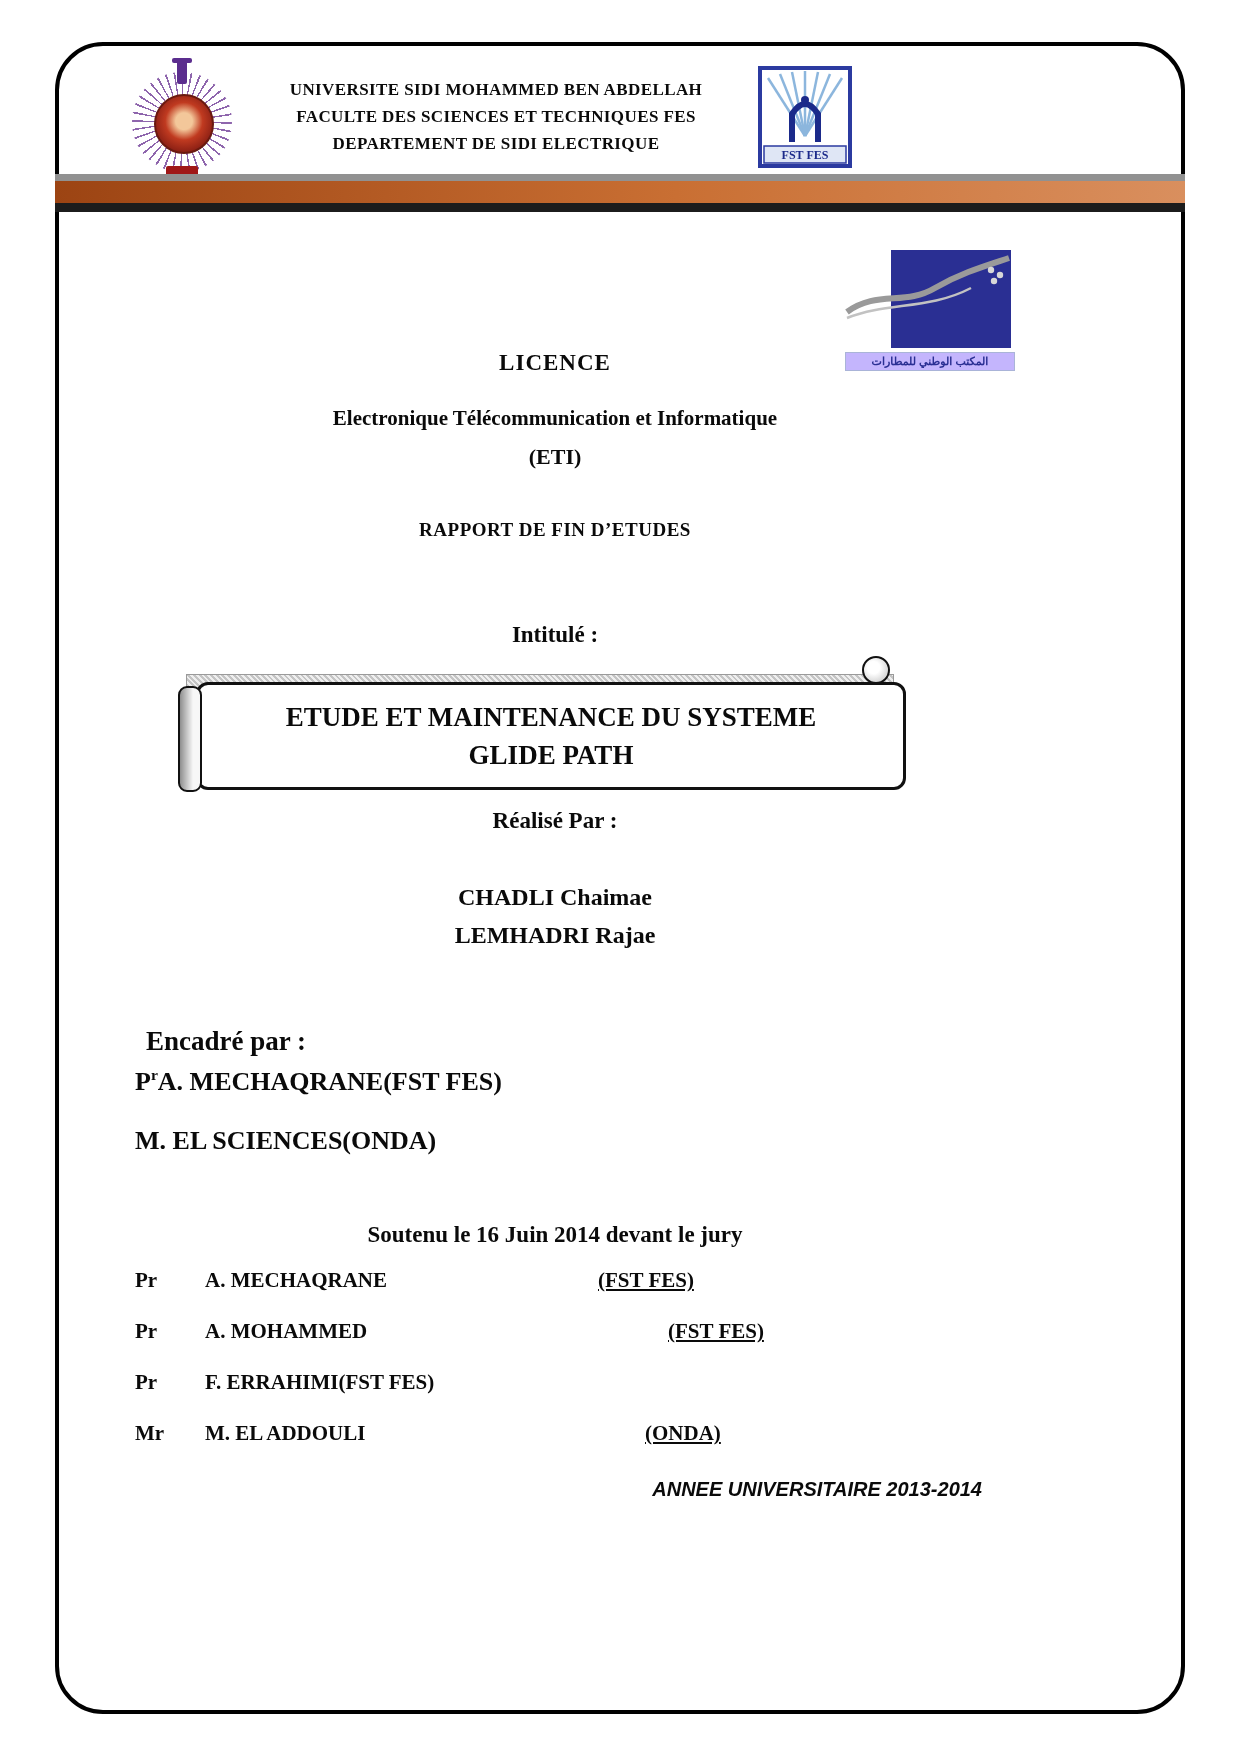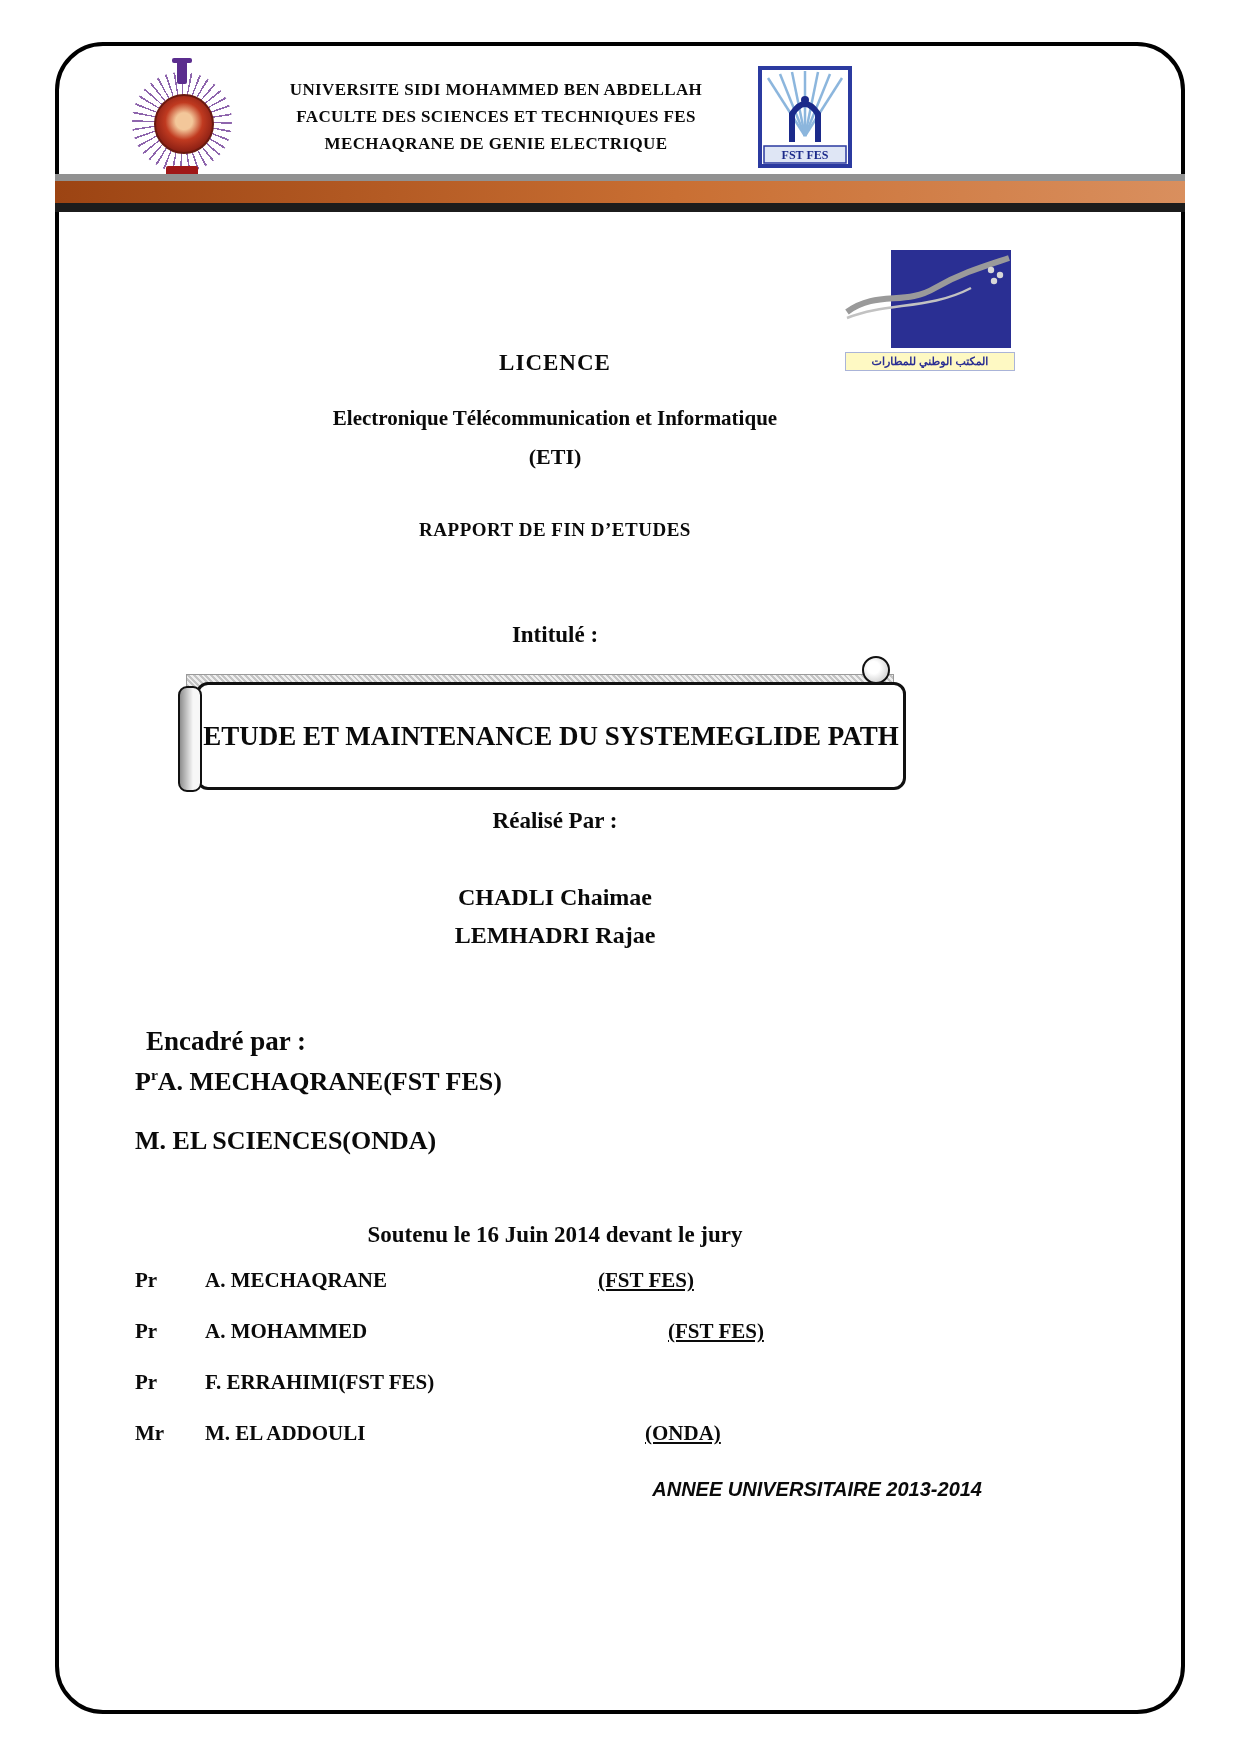--- a/index.html
+++ b/index.html
@@ -65,21 +65,21 @@
     border-top:7px solid #919191;
     border-bottom:9px solid #1c1c1c;
     background:linear-gradient(to right, #9c4413, #c96f33 55%, #d98f5e);
     z-index:5;
   }
 
   
   .onda-logo { position:absolute; left:843px; top:248px; width:172px; height:126px; }
   .onda-caption {
     position:absolute; left:2px; top:104px; width:168px; height:17px;
-    background:#fef9c3; color:#2a2f93;
+    background:#c4b5fd; color:#2a2f93;
     font-family:"Liberation Sans", sans-serif;
     font-weight:bold; font-size:11px; line-height:17px;
     text-align:center; direction:rtl;
     border:1px solid #aab4d8;
   }
 
   
   .ctr { position:absolute; left:75px; width:960px; text-align:center; font-weight:bold; }
   .licence   { top:350px; font-size:23px; letter-spacing:1px; }
   .program1  { top:406px; font-size:21px; }
@@ -93,21 +93,21 @@
   
   .scroll { position:absolute; left:178px; top:656px; width:728px; height:140px; }
   .scroll-hatch {
     position:absolute; left:8px; right:12px; top:18px; height:17px;
     background:repeating-linear-gradient(45deg, #c4c4c4 0 2px, #efefef 2px 4px);
     border:1px solid #9a9a9a;
   }
   .scroll-body {
     position:absolute; left:18px; right:0; top:26px; bottom:6px;
     background:#fff; border:3px solid #111; border-radius:12px;
-    display:flex; flex-direction:row; justify-content:center; align-items:center;
+    display:flex; flex-direction:column; justify-content:center; align-items:center;
     font-weight:bold; font-size:27px; line-height:38px;
   }
   .scroll-curl-left {
     position:absolute; left:0; top:30px; width:20px; height:102px;
     background:linear-gradient(to right, #8f8f8f, #f7f7f7 65%);
     border:2px solid #111; border-radius:9px;
   }
   .scroll-curl-right {
     position:absolute; right:16px; top:0; width:24px; height:24px;
     background:radial-gradient(circle at 40% 40%, #fff 0 30%, #d9d9d9 70%);
@@ -145,21 +145,21 @@
   <div class="univ-rays"></div>
   <div class="univ-pillar-cap"></div>
   <div class="univ-pillar"></div>
   <div class="univ-ring"></div>
   <div class="univ-ribbon"></div>
 </div>
 
 <div class="header-text">
   <div>UNIVERSITE SIDI MOHAMMED BEN ABDELLAH</div>
   <div>FACULTE DES SCIENCES ET TECHNIQUES FES</div>
-  <div>MECHAQRANE DE GENIE ELECTRIQUE</div>
+  <div>DEPARTEMENT DE SIDI ELECTRIQUE</div>
 </div>
 
 <div class="fst-logo">
   <svg width="94" height="102" viewBox="0 0 94 102">
     <rect x="2" y="2" width="90" height="98" fill="#ffffff" stroke="#2b3aa0" stroke-width="4"></rect>
     <g stroke="#8cb6dd" stroke-width="2.5" fill="none">
       <line x1="47" y1="70" x2="10" y2="12"></line>
       <line x1="47" y1="70" x2="22" y2="8"></line>
       <line x1="47" y1="70" x2="34" y2="6"></line>
       <line x1="47" y1="70" x2="47" y2="5"></line>

